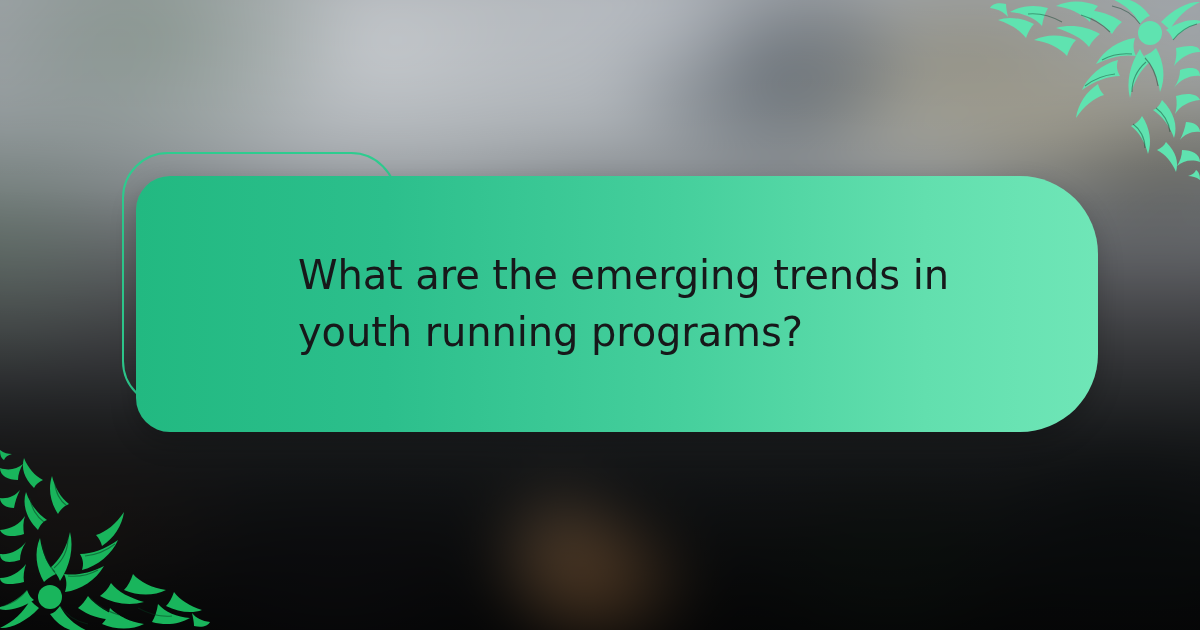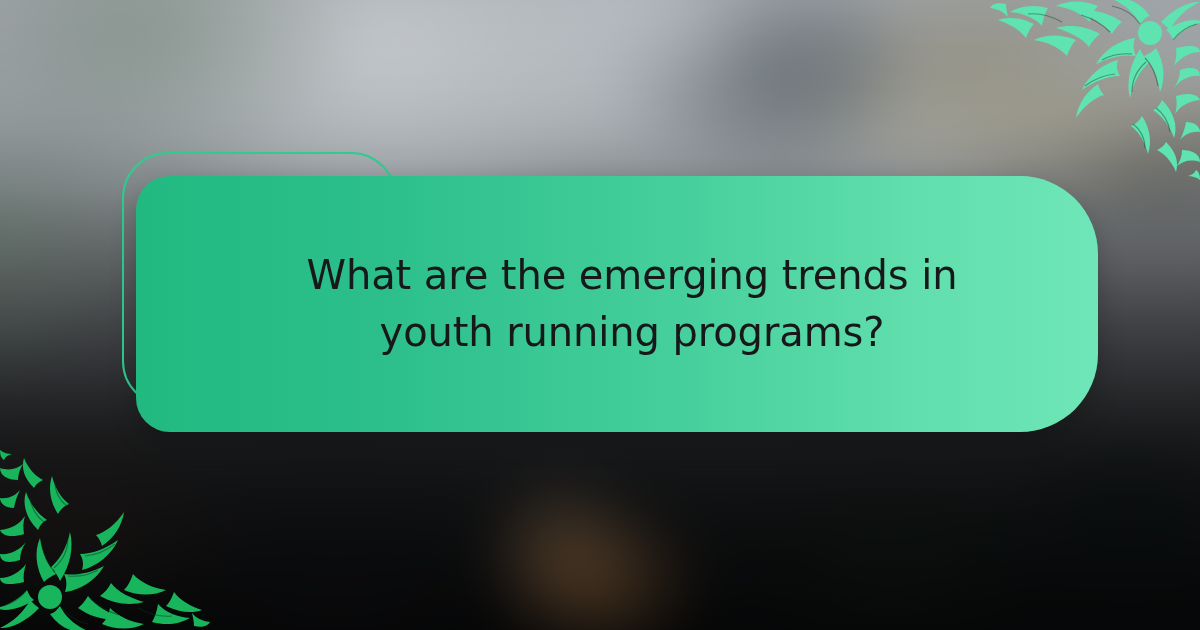--- a/index.html
+++ b/index.html
@@ -81,26 +81,25 @@
     border-radius: 34px 78px 78px 34px;
     background: linear-gradient(90deg, #22b981 0%, #2cbf8c 26%, #45cf9c 56%, #62dfae 82%, #6fe6b7 100%);
     box-shadow: 0 10px 26px rgba(0,0,0,0.22);
     display: flex;
     align-items: center;
     justify-content: center;
     box-sizing: border-box;
     padding: 18px 120px 18px 150px;
   }
   .card-title {
-    margin: 0;
+    margin: 12px;
     color: #17181a;
     font-size: 40px;
     line-height: 1.42;
     font-weight: 400;
-    text-align: center;
     letter-spacing: -0.1px;
     font-family: "DejaVu Sans", "Liberation Sans", sans-serif;
   }
 </style>
 </head>
 <body>
 
 <div id="stage">
 
   <div class="bg-layer">

